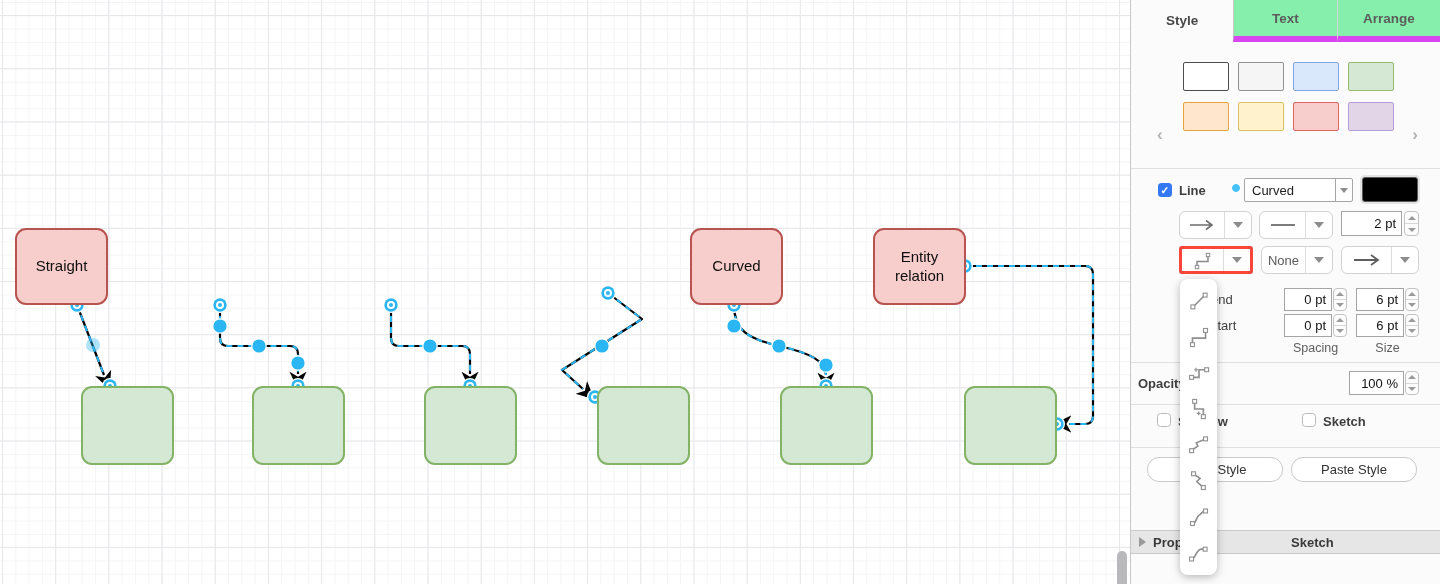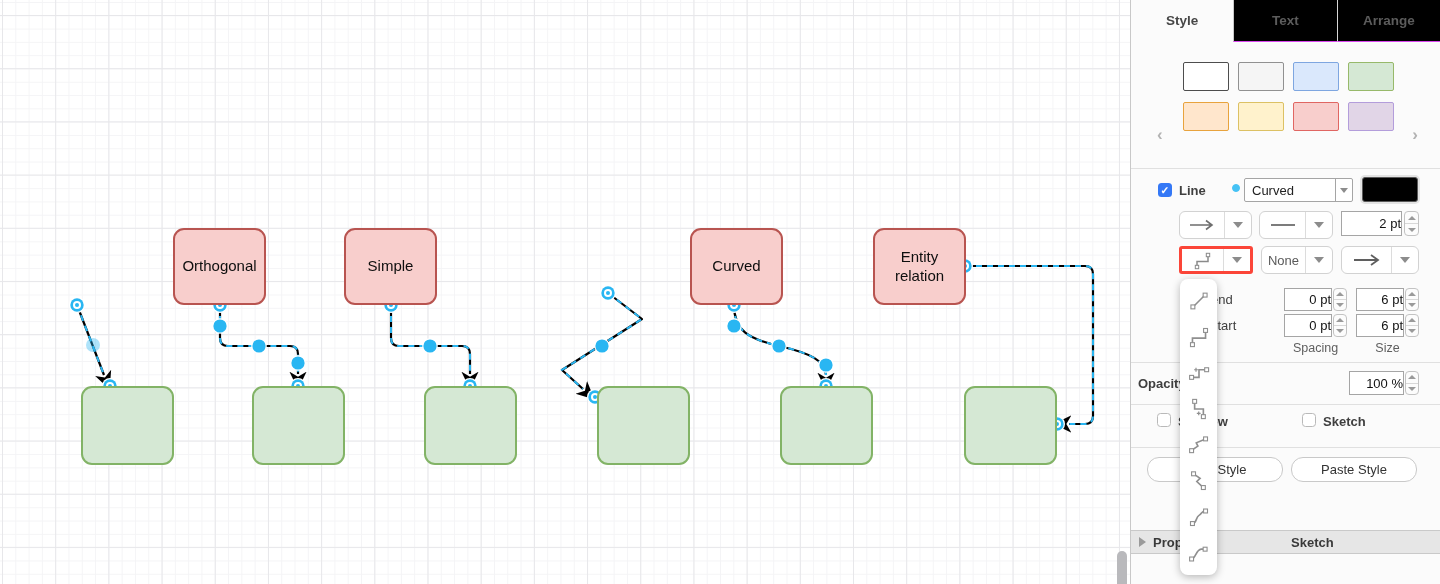--- a/index.html
+++ b/index.html
@@ -26,22 +26,22 @@
 
   .scroll-thumb { position:absolute; left:1117px; top:551px; width:10px; height:45px;
     background:#b9b9bc; border-radius:6px; }
 
   
   .panel { position:absolute; left:1130px; top:0; width:310px; height:584px;
     background:#fbfbfb; border-left:1px solid #c8c8c8; font-size:13px; color:#383838; }
 
   .tabs { display:flex; height:42px; }
   .tab { flex:1; display:flex; align-items:center; justify-content:center;
-    font-weight:bold; font-size:13.5px; color:#5c5c5c; background:#000000;
-    border-bottom:1px solid #d946ef; border-left:1px solid #d6d6d6; cursor:default; }
+    font-weight:bold; font-size:13.5px; color:#5c5c5c; background:#86efac;
+    border-bottom:6px solid #d946ef; border-left:1px solid #d6d6d6; cursor:default; }
   .tab.active { background:#fbfbfb; border-bottom:1px solid transparent; border-left:none; color:#474747; }
   .tab:first-child { border-left:none; }
   .tab.active + .tab { border-left:1px solid #c9c9c9; }
 
   .swatch-zone { position:relative; height:126px; }
   .chev { position:absolute; top:83px; font-size:17px; font-weight:bold; color:#b3b3b3; }
   .swatch-grid { position:absolute; left:52px; top:20px; width:212px;
     display:grid; grid-template-columns:repeat(4,46px); grid-auto-rows:29px; gap:11px 9px; }
   .swatch { width:46px; height:29px; border-radius:2px; border:1px solid #999; }
   .dots { position:absolute; left:0; right:0; top:142px; display:flex; gap:12px; justify-content:center; }
@@ -68,21 +68,21 @@
   .tri-down.small { border-left-width:4px; border-right-width:4px; border-top-width:5px; }
 
   .splitbtn { position:absolute; height:28px; background:#fff; border:1px solid #d2d2d2;
     border-radius:6px; display:flex; align-items:center; }
   .splitbtn .glyph { flex:1; display:flex; align-items:center; justify-content:center;
     align-self:stretch; border-right:1px solid #dcdcdc; font-size:13px; color:#444; }
   .splitbtn .dd { width:26px; display:flex; align-items:center; justify-content:center; }
   .splitbtn.hl { border:3px solid #fb4538; border-radius:3px; }
 
   .numinput { position:absolute; height:25px; background:#fff; border:1px solid #a5a5a5;
-    display:flex; align-items:center; justify-content:flex-end; 
+    display:flex; align-items:center; justify-content:flex-end; padding-right:5px;
     font-size:13px; color:#111; }
   .stepper { position:absolute; width:15px; height:25px; background:#fcfcfc;
     border:1px solid #c3c3c3; border-radius:4px; display:flex; flex-direction:column; }
   .stepper span { flex:1; display:flex; align-items:center; justify-content:center; }
   .stp-up { width:0; height:0; border-left:4px solid transparent; border-right:4px solid transparent;
     border-bottom:4.5px solid #9a9a9a; }
   .stp-dn { width:0; height:0; border-left:4px solid transparent; border-right:4px solid transparent;
     border-top:4.5px solid #9a9a9a; }
   .stepper .mid { border-top:1px solid #d8d8d8; }
 
@@ -232,25 +232,22 @@
         </g>
       <g>
           <circle cx="1057" cy="424" r="8" fill="#fff"></circle>
           <circle cx="1057" cy="424" r="6.7" fill="#29b6f2"></circle>
           <circle cx="1057" cy="424" r="4" fill="#fff"></circle>
           <circle cx="1057" cy="424" r="2" fill="#29b6f2"></circle>
         </g>
     </g>
   </svg>
 
-  <div class="node src" style="left:173px; top:228px;">
-      <span>Orthogonal</span>
-    </div>
-  <div class="node src" style="left:344px; top:228px;">
-      <span>Simple</span>
+  <div class="node src" style="left:15px;  top:228px;">
+      <span>Straight</span>
     </div>
   <div class="node src" style="left:690px; top:228px;">
       <span>Curved</span>
     </div>
   <div class="node src" style="left:873px; top:228px;">
       <span>Entity relation</span>
     </div>
 
   <div class="node dst" style="left:81px;  top:386px;"></div>
   <div class="node dst" style="left:252px; top:386px;"></div>

